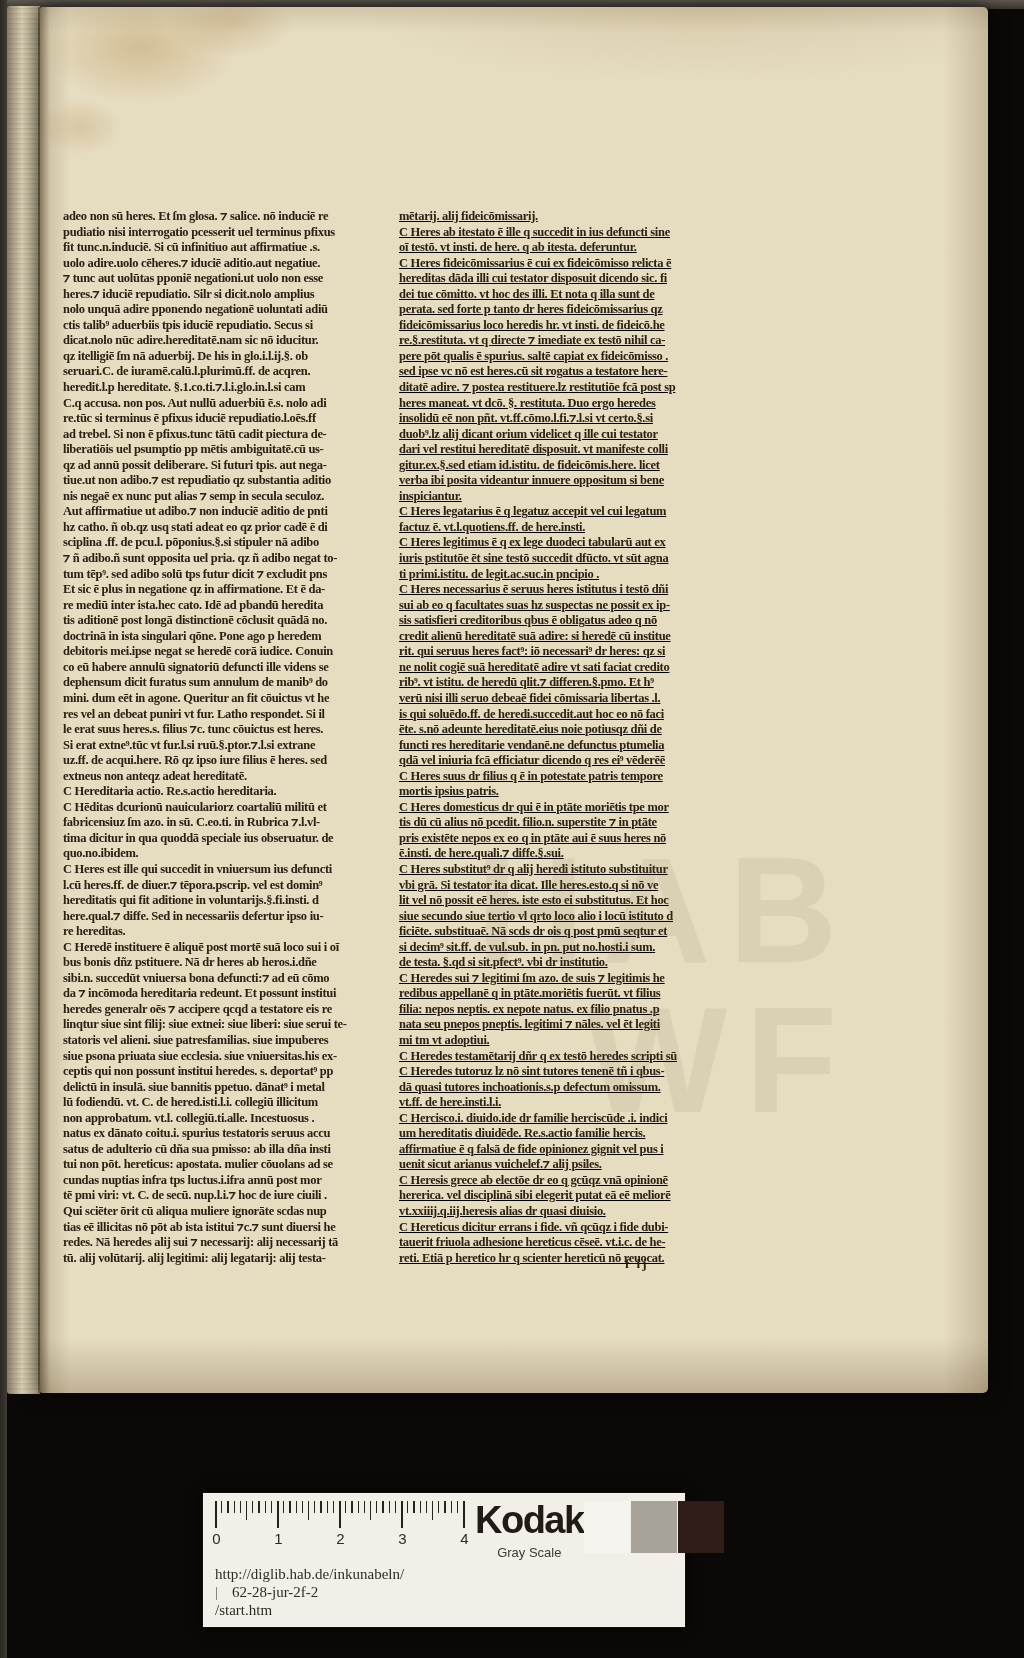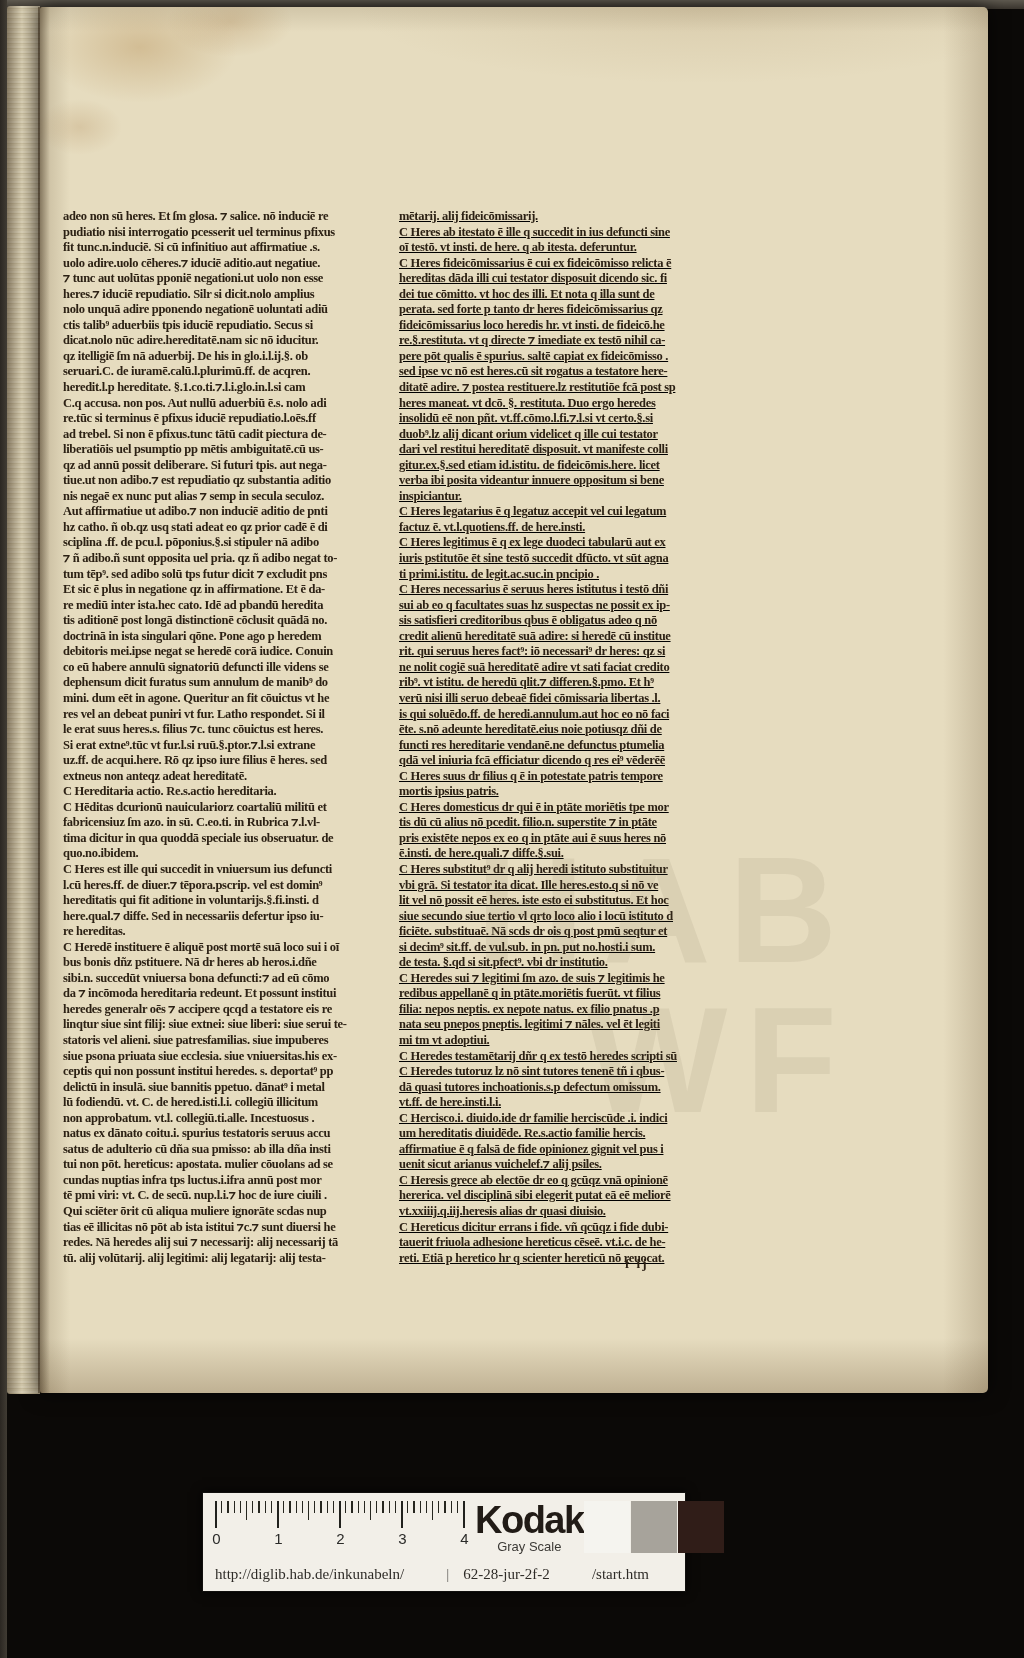--- a/index.html
+++ b/index.html
@@ -88,28 +88,28 @@
   .rnum {
     position:absolute; transform:translateX(-45%);
     font:400 15px/18px "Liberation Sans","DejaVu Sans",sans-serif; color:#2b2b29;
   }
 
   .kodak { width:132px; margin-left:8px; text-align:center; margin-top:1px; }
   .kodak-word {
     font:700 38px/36px "Liberation Sans","DejaVu Sans",sans-serif;
     letter-spacing:-1.5px; color:#211b16;
   }
-  .grayscale-word { font:400 13px/15px "Liberation Sans","DejaVu Sans",sans-serif; color:#3c3a36; margin-top:1px; }
+  .grayscale-word { font:400 13px/15px "Liberation Sans","DejaVu Sans",sans-serif; color:#3c3a36; margin-top:7px; }
 
   .patches { margin-left:auto; display:flex; gap:1px; height:52px; margin-top:0; }
   .patch { width:46px; height:52px; flex:none; }
 
   .label-bottom {
     display:flex; justify-content:space-between; align-items:baseline; margin-top:8px;
-    font:400 15px/18px "Liberation Serif","DejaVu Serif",serif; color:#2e2b27;
+    font:400 15px/18px "Liberation Serif","DejaVu Serif",serif; color:#2e2b27;flex-direction:column;
   }
   .sep { color:#6a6762; margin-right:14px; }
   .start { margin-right:24px; }
 </style>
 </head>
 <body>
 
 <div class="photo">
   <div class="top-strip"></div>
   <div class="left-strip"></div>
@@ -212,21 +212,21 @@
         <div class="tline">iuris pstitutōe ēt sine testō succedit dfūcto. vt sūt agna</div>
         <div class="tline">ti primi.istitu. de legit.ac.suc.in pncipio .</div>
         <div class="tline">C Heres necessarius ē seruus heres istitutus i testō dñi</div>
         <div class="tline">sui ab eo q facultates suas hz suspectas ne possit ex ip-</div>
         <div class="tline">sis satisfieri creditoribus qbus ē obligatus adeo q nō</div>
         <div class="tline">credit alienū hereditatē suā adire: si heredē cū institue</div>
         <div class="tline">rit. qui seruus heres fact⁹: iō necessari⁹ dr heres: qz si</div>
         <div class="tline">ne nolit cogiē suā hereditatē adire vt sati faciat credito</div>
         <div class="tline">rib⁹. vt istitu. de heredū qlit.⁊ differen.§.pmo. Et h⁹</div>
         <div class="tline">verū nisi illi seruo debeaē fidei cōmissaria libertas .l.</div>
-        <div class="tline">is qui soluēdo.ff. de heredi.annulum.aut hoc eo nō faci</div>
+        <div class="tline">is qui soluēdo.ff. de heredi.succedit.aut hoc eo nō faci</div>
         <div class="tline">ēte. s.nō adeunte hereditatē.eius noie potiusqz dñi de</div>
         <div class="tline">functi res hereditarie vendanē.ne defunctus ptumelia</div>
         <div class="tline">qdā vel iniuria fcā efficiatur dicendo q res ei⁹ vēderēē</div>
         <div class="tline">C Heres suus dr filius q ē in potestate patris tempore</div>
         <div class="tline">mortis ipsius patris.</div>
         <div class="tline">C Heres domesticus dr qui ē in ptāte moriētis tpe mor</div>
         <div class="tline">tis dū cū alius nō pcedit. filio.n. superstite ⁊ in ptāte</div>
         <div class="tline">pris existēte nepos ex eo q in ptāte aui ē suus heres nō</div>
         <div class="tline">ē.insti. de here.quali.⁊ diffe.§.sui.</div>
         <div class="tline">C Heres substitut⁹ dr q alij heredi istituto substituitur</div>

